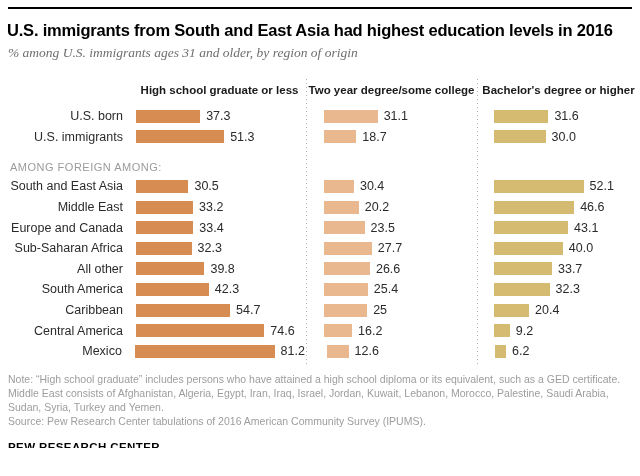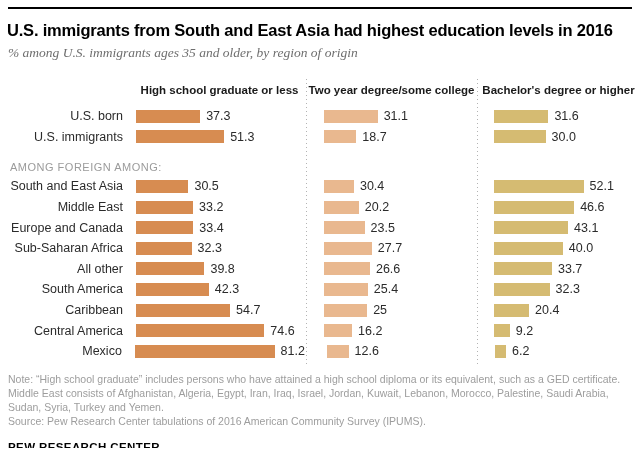--- a/index.html
+++ b/index.html
@@ -58,21 +58,21 @@
     font-size:11.5px; font-weight:bold; color:#000; letter-spacing:0.4px;
   }
 </style>
 </head>
 <body>
 
 <div class="page">
   <div class="rule rule-top"></div>
 
   <h1 class="title">U.S. immigrants from South and East Asia had highest education levels in 2016</h1>
-  <div class="subtitle">% among U.S. immigrants ages 35 and older, by region of origin</div>
+  <div class="subtitle">% among U.S. immigrants ages 31 and older, by region of origin</div>
 
   <div class="col-header c1">High school graduate or less</div>
   <div class="col-header c2">Two year degree/some college</div>
   <div class="col-header c3">Bachelor's degree or higher</div>
 
   <div class="vsep s1"></div>
   <div class="vsep s2"></div>
 
   <div class="rows" id="rows">
       <div class="row">

